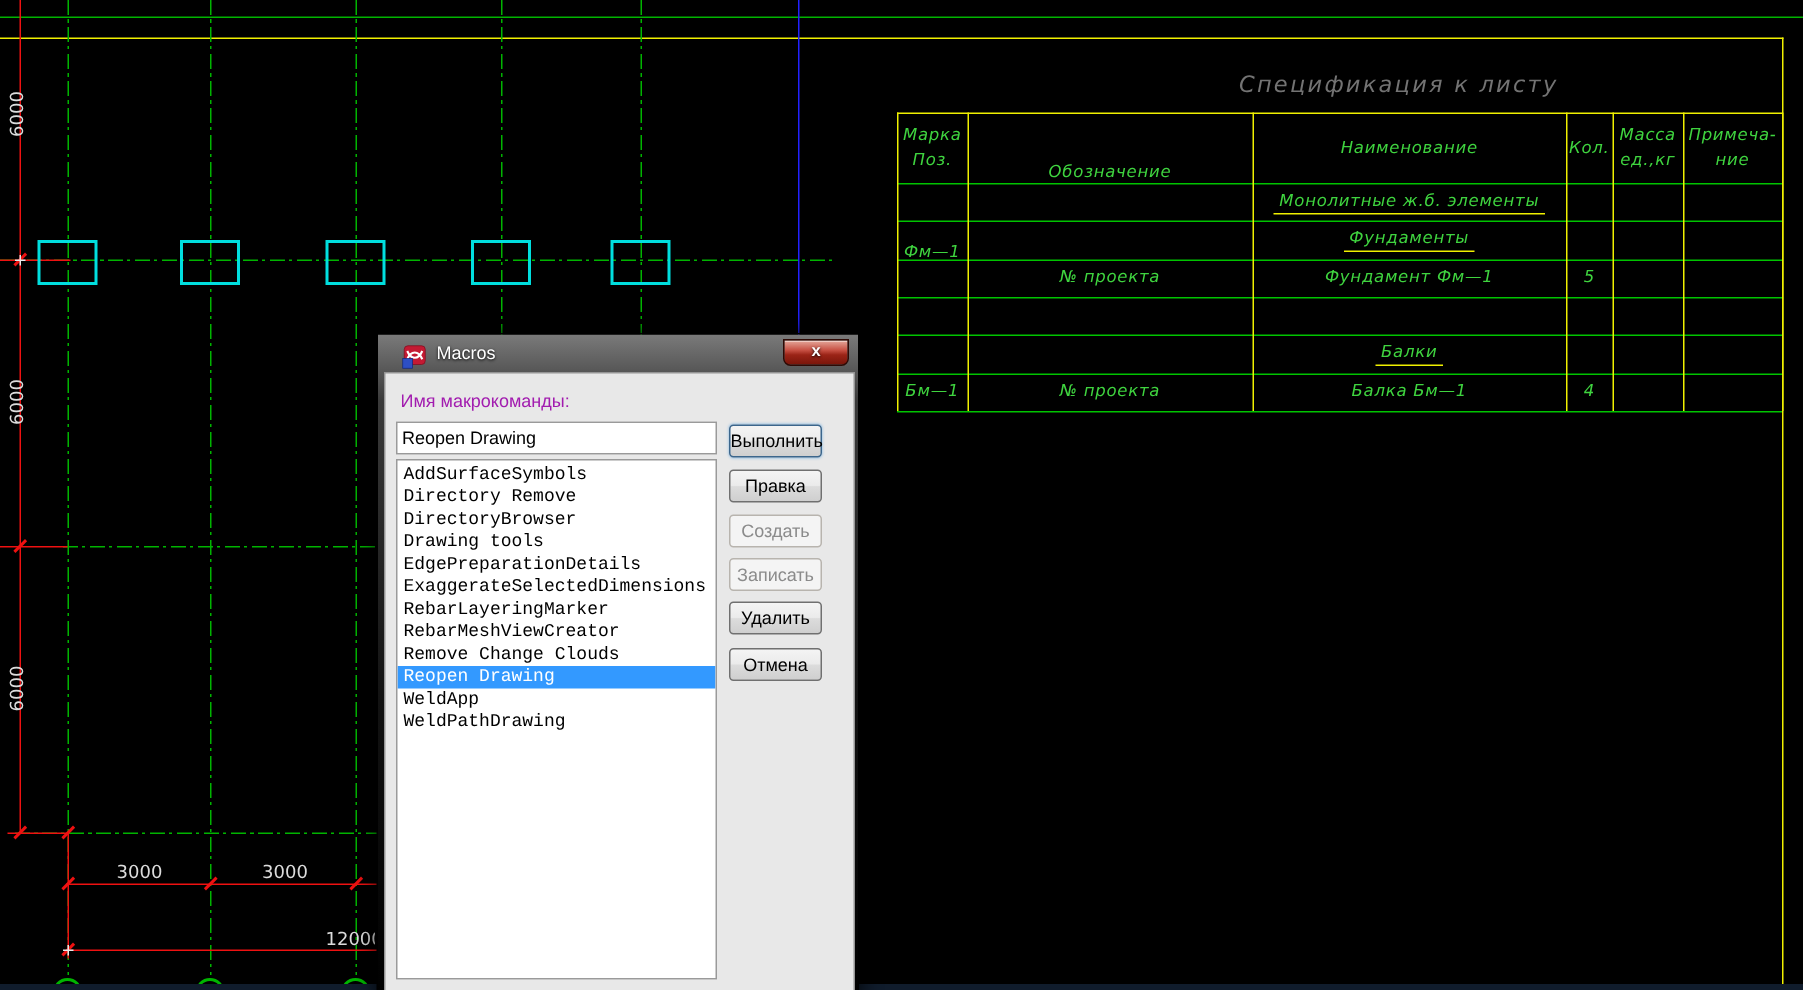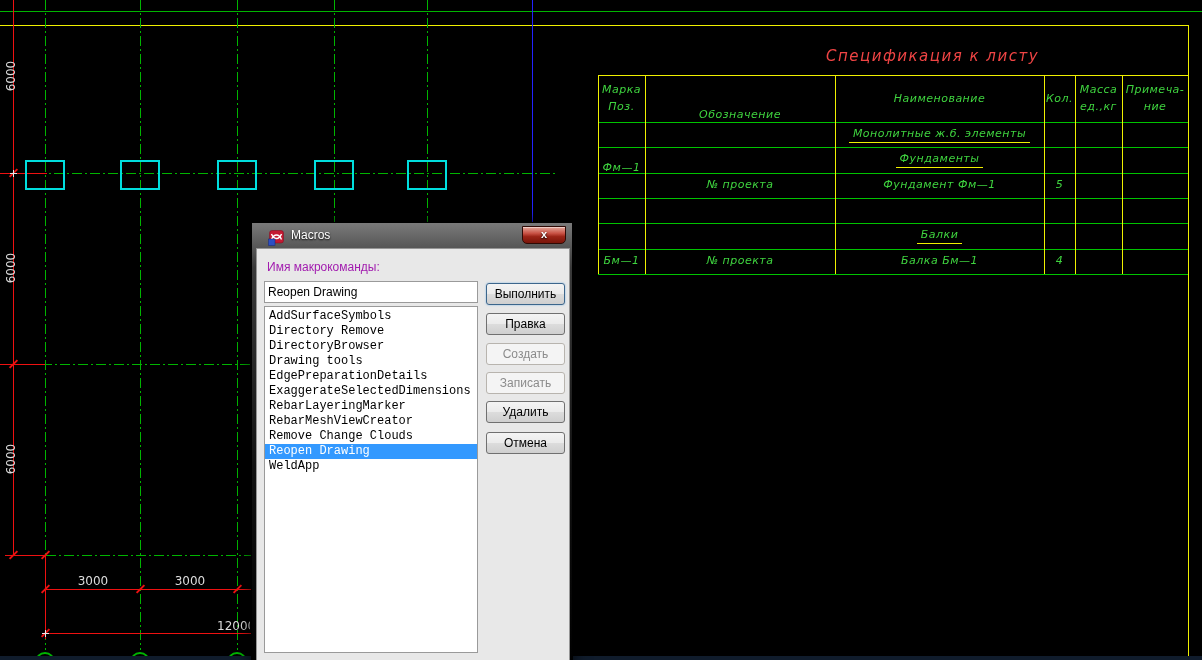--- a/index.html
+++ b/index.html
@@ -26,21 +26,21 @@
   .dimtxt-v{transform:rotate(-90deg);width:40px;text-align:center;}
   .dim-clip{position:absolute;overflow:hidden;white-space:nowrap;}
   .navy{position:absolute;background:#101c2c;}
   
   #spec{position:absolute;left:598px;top:75px;width:590px;height:199px;}
   .tl-h{position:absolute;left:0;width:590px;height:1px;background:#00c400;}
   .tl-v{position:absolute;top:0;width:1px;height:199px;background:#f0f000;}
   .cadtxt{position:absolute;color:#3fd43f;font-family:"DejaVu Sans",sans-serif;font-style:italic;
           font-size:11px;letter-spacing:.5px;white-space:nowrap;text-align:center;}
   .cadtxt .ul{border-bottom:1px solid #f0f000;padding:0 4px 2px 4px;}
-  #spec-title{position:absolute;left:820px;top:47px;width:225px;text-align:center;color:#ef4444;
+  #spec-title{position:absolute;left:820px;top:47px;width:225px;text-align:center;color:#737373;
           font-family:"DejaVu Sans",sans-serif;font-style:italic;font-size:15px;letter-spacing:1.5px;white-space:nowrap;}
   
   #dialog{position:absolute;left:251px;top:222px;width:322px;height:445px;
           background:linear-gradient(#7a7a7a,#3a3a3a 10%,#121212 55%,#000 100%);
           border:1px solid #000;box-shadow:0 0 14px rgba(0,0,0,.9);box-sizing:border-box;}
   #titlebar{position:absolute;left:0;top:0;width:100%;height:25px;cursor:default;}
   #titlebar .ttl{position:absolute;left:39px;top:5px;color:#fff;font-size:12px;text-shadow:0 1px 2px #000;}
   #dlg-icon{position:absolute;left:16px;top:7px;width:16px;height:16px;}
   #close-btn{position:absolute;left:270px;top:3px;width:44px;height:18px;
           background:linear-gradient(#e5a99c,#c85144 40%,#9b2417 60%,#7a150a);
@@ -51,21 +51,21 @@
           border:1px solid #959595;box-sizing:border-box;}
   #name-label{position:absolute;left:10px;top:11px;font-size:12px;color:#a21caf;}
   #macro-input{position:absolute;left:7px;top:32px;width:214px;height:22px;border:1px solid #9a9a9a;
           background:#fff;font-family:"Liberation Sans",sans-serif;font-size:12px;color:#000;
           padding:0 3px;box-sizing:border-box;outline:none;}
   #macro-list{position:absolute;left:7px;top:57px;width:214px;height:347px;background:#fff;
           border:1px solid #9a9a9a;box-sizing:border-box;overflow:hidden;padding-top:2px;}
   .mitem{height:15px;line-height:15px;font-family:"Liberation Mono",monospace;font-size:12px;
           color:#000;padding-left:4px;white-space:nowrap;cursor:default;}
   .mitem.sel{background:#3399ff;color:#fff;}
-  .dbtn{position:absolute;left:229px;width:79px;height:22px;border:1px solid #707070;border-radius:3px;
+  .dbtn{position:absolute;left:229px;width:62px;height:22px;border:1px solid #707070;border-radius:3px;
           background:linear-gradient(#f4f4f4,#ebebeb 48%,#dcdcdc 52%,#cfcfcf);
           font-family:"Liberation Sans",sans-serif;font-size:12px;color:#000;text-align:center;
           line-height:20px;box-sizing:border-box;cursor:pointer;}
   .dbtn.default{border-color:#3c668c;box-shadow:0 0 2px #7ab2e0;}
   .dbtn.disabled{border-color:#b8b4ae;background:#f4f4f4;color:#8b8b8b;cursor:default;}
 </style>
 </head>
 <body>
 
 <div id="screen">
@@ -196,20 +196,21 @@
         <div class="mitem">Directory Remove</div>
         <div class="mitem">DirectoryBrowser</div>
         <div class="mitem">Drawing tools</div>
         <div class="mitem">EdgePreparationDetails</div>
         <div class="mitem">ExaggerateSelectedDimensions</div>
         <div class="mitem">RebarLayeringMarker</div>
         <div class="mitem">RebarMeshViewCreator</div>
         <div class="mitem">Remove Change Clouds</div>
         <div class="mitem sel">Reopen Drawing</div>
         <div class="mitem">WeldApp</div>
+        <div class="mitem">WeldPathDrawing</div>
       </div>
       <div class="dbtn default" style="top:34px;">Выполнить</div>
       <div class="dbtn" style="top:64px;">Правка</div>
       <div class="dbtn disabled" style="top:94px;">Создать</div>
       <div class="dbtn disabled" style="top:123px;">Записать</div>
       <div class="dbtn" style="top:152px;">Удалить</div>
       <div class="dbtn" style="top:183px;">Отмена</div>
     </div>
   </div>
 

